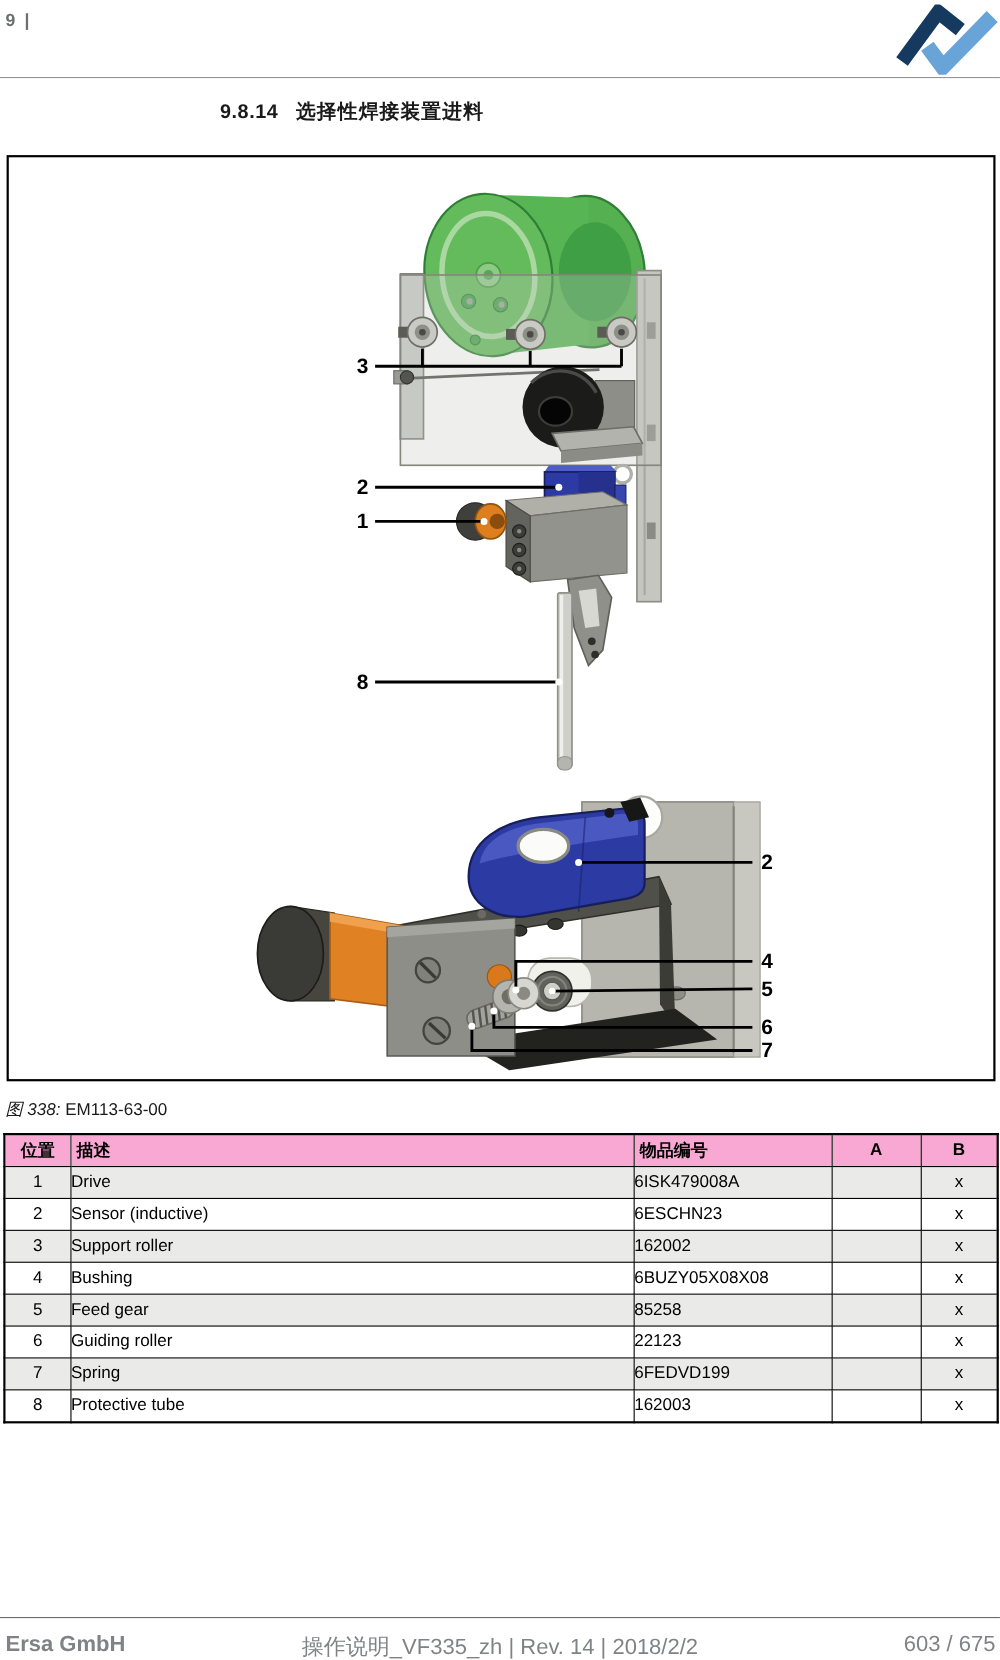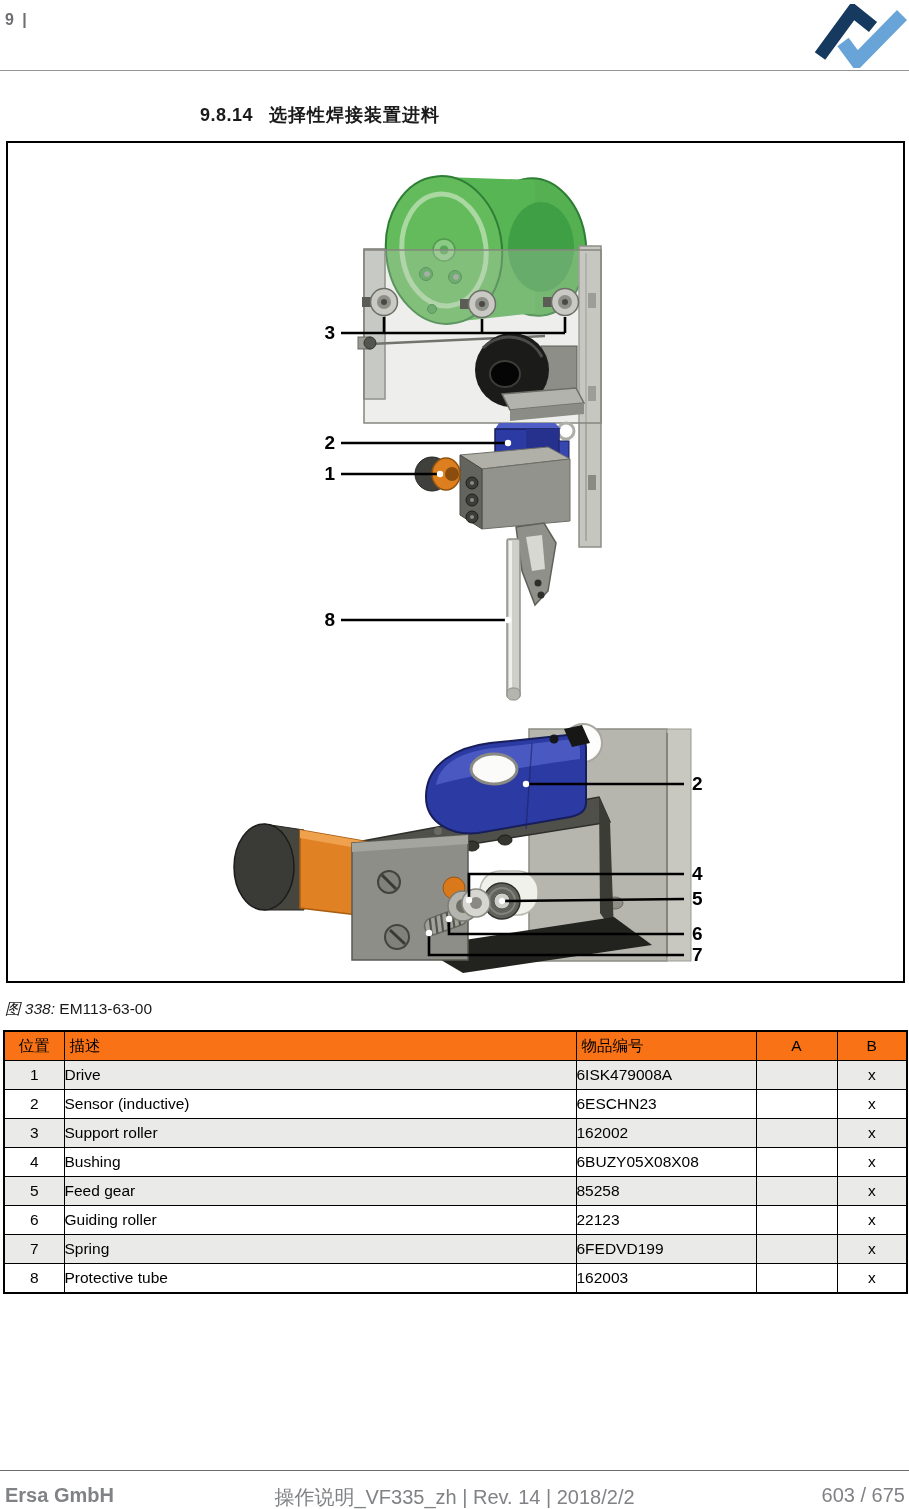--- a/index.html
+++ b/index.html
@@ -7,36 +7,36 @@
     width:909px;height:1509px;position:relative;background:#ffffff;
     font-family:"Liberation Sans",sans-serif;color:#231f20;overflow:hidden;
   }
   
   .hdr{position:absolute;left:5px;top:8px;display:flex;color:#6d6e71;font-weight:bold;}
   .hdr .chapter{font-size:16px;line-height:24px;letter-spacing:2px;}
   .hdr .hdr-lines{margin-left:14px;font-size:17px;line-height:24px;}
   .logo{position:absolute;left:813px;top:4px;}
   .rule-top{position:absolute;left:0;top:70px;width:909px;border-top:1.5px solid #939598;}
   
-  .sec-title{position:absolute;left:200px;top:103px;font-size:18px;font-weight:bold;color:#1a1a1a;}
+  .sec-title{position:absolute;left:200px;top:89px;font-size:18px;font-weight:bold;color:#1a1a1a;}
   .sec-title .num{letter-spacing:0.5px;}
   .sec-title .txt{margin-left:16px;letter-spacing:1px;}
   
   .fig{position:absolute;left:6px;top:141px;width:895px;height:838px;border:2px solid #000;background:#fff;}
   .fig svg{display:block;}
   .caption{position:absolute;left:5px;top:999px;font-size:15.5px;color:#1a1a1a;}
   .caption .cap-i{font-style:italic;}
   
   table.parts{
     position:absolute;left:3px;top:1030px;width:903px;
     border-collapse:collapse;table-layout:fixed;font-size:15.5px;color:#000;
   }
   table.parts th,table.parts td{border:1px solid #000;height:28px;padding:0;overflow:hidden;white-space:nowrap;}
   table.parts{border:2px solid #000;}
-  table.parts thead th{background:#f97316;font-weight:normal;text-align:left;padding-left:5px;}
+  table.parts thead th{background:#f9a8d4;font-weight:bold;text-align:left;padding-left:5px;}
   table.parts thead th.c{text-align:center;padding-left:0;}
   table.parts tbody tr:nth-child(odd) td{background:#eaeae8;}
   td.col-pos{text-align:center;}
   td.col-desc,td.col-part{text-align:left;padding-left:4px;}
   td.col-a,td.col-b{text-align:center;}
   
   .footer-rule{position:absolute;left:0;top:1470px;width:909px;border-top:1.5px solid #6b6c6e;}
   .footer{position:absolute;left:0;top:1484px;width:909px;font-size:20px;color:#808285;}
   .footer .f-left{position:absolute;left:5px;top:0;font-weight:bold;}
   .footer .f-center{display:block;width:100%;text-align:center;}

